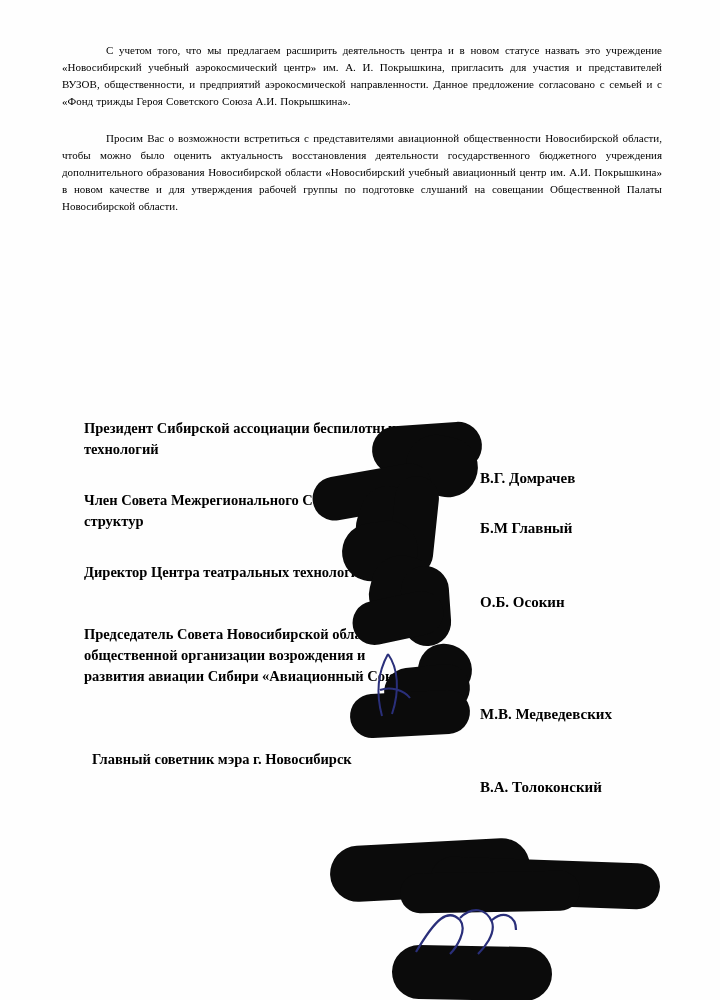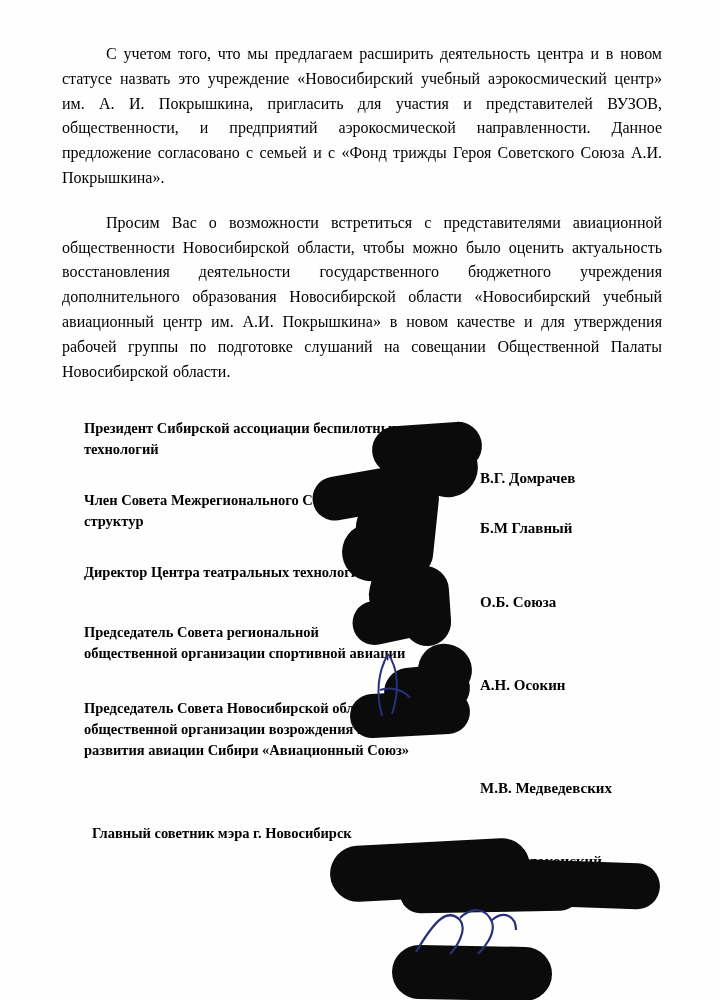--- a/index.html
+++ b/index.html
@@ -21,21 +21,21 @@
     background: #fefefe;
   }
   .body-text {
     position: absolute;
     left: 62px;
     top: 42px;
     width: 600px;
   }
   .para {
     text-align: justify;
-    font-size: 16px;
+    font-size: 11px;
     line-height: 1.55;
     margin: 0 0 20px 0;
     text-indent: 44px;
     word-spacing: 0.5px;
   }
   .signatures {
     position: absolute;
     left: 62px;
     top: 418px;
     width: 600px;
@@ -101,27 +101,23 @@
       <div class="sig-name">В.Г. Домрачев</div>
     </div>
 
     <div class="sig-row r1" style="margin-top:30px;">
       <div class="sig-role">Член Совета Межрегионального Союза силовых структур</div>
       <div class="sig-name">Б.М Главный</div>
     </div>
 
     <div class="sig-row r2" style="margin-top:30px;">
       <div class="sig-role">Директор Центра театральных технологий</div>
-      <div class="sig-name">О.Б. Союза</div>
+      <div class="sig-name">О.Б. Осокин</div>
     </div>
 
-    <div class="sig-row r3" style="margin-top:32px;">
-      <div class="sig-role">Председатель Совета региональной общественной организации спортивной авиации</div>
-      <div class="sig-name">А.Н. Осокин</div>
-    </div>
 
     <div class="sig-row r4" style="margin-top:34px;">
       <div class="sig-role">Председатель Совета Новосибирской областной общественной организации возрождения и развития авиации Сибири «Авиационный Союз»</div>
       <div class="sig-name">М.В. Медведевских</div>
     </div>
 
     <div class="sig-row r5" style="margin-top:62px;">
       <div class="sig-role">Главный советник мэра г. Новосибирск</div>
       <div class="sig-name">В.А. Толоконский</div>
     </div>

